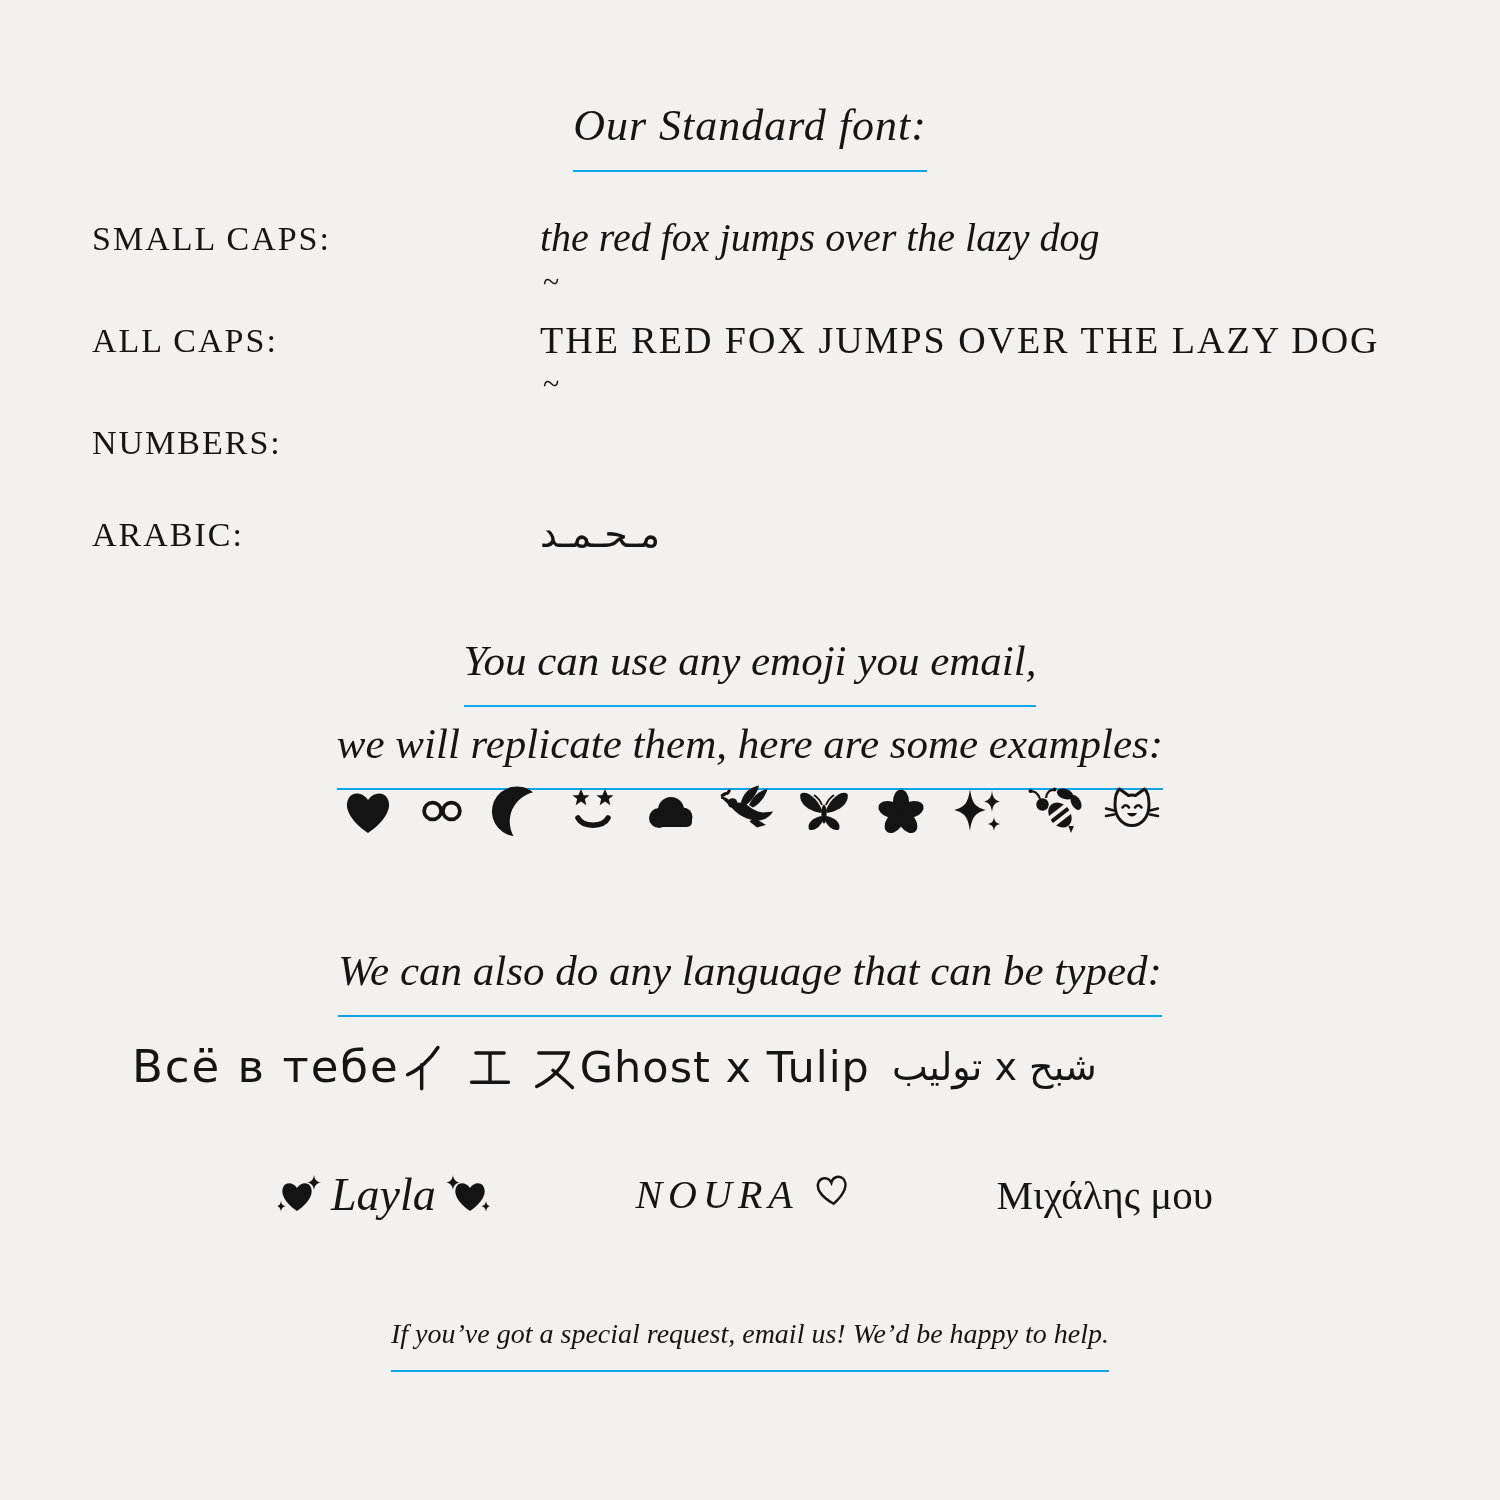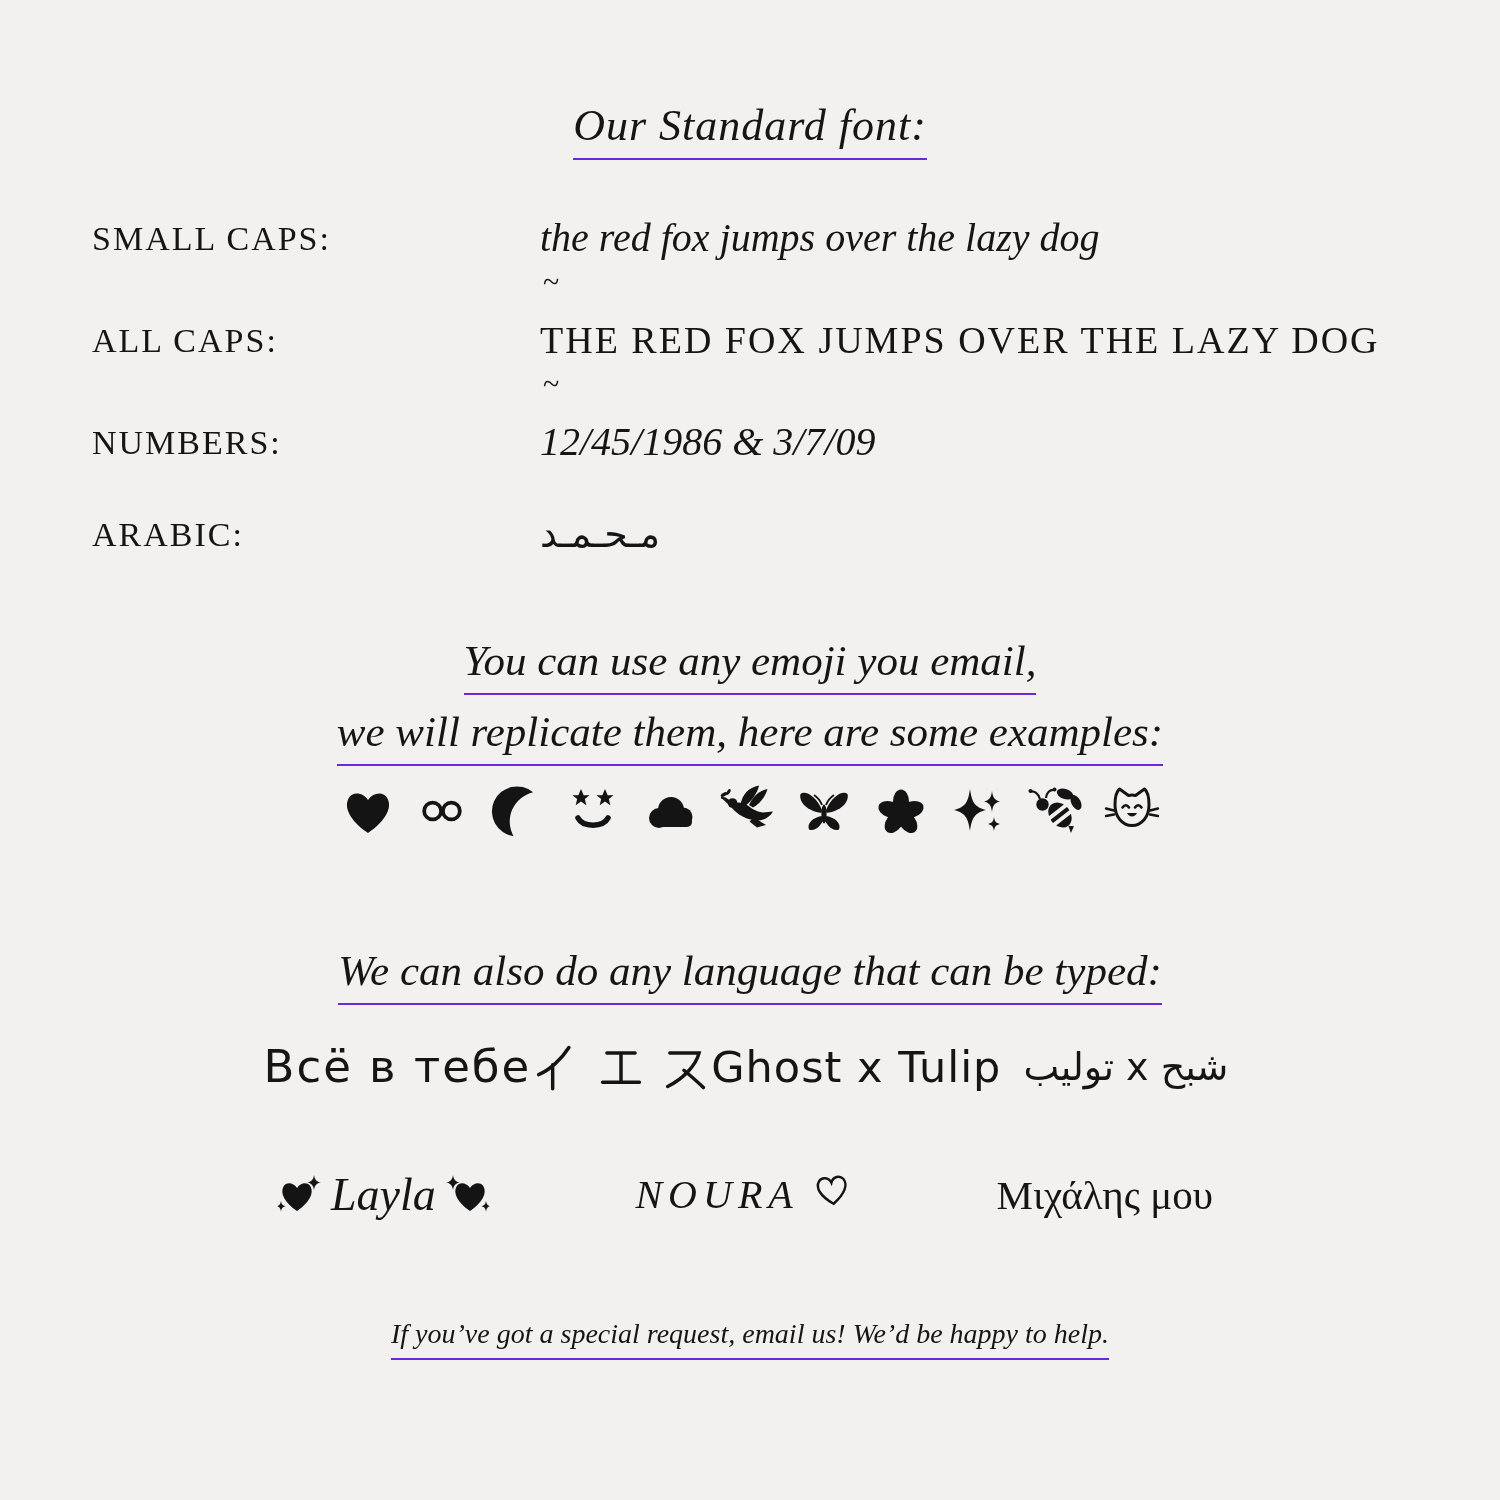--- a/index.html
+++ b/index.html
@@ -5,21 +5,21 @@
   html,body{margin:0;padding:0;}
   body{
     width:1500px;height:1500px;
     background:#F2F1F0;
     color:#151515;
     font-family:"Liberation Serif","DejaVu Serif",serif;
     overflow:hidden;
   }
   #canvas{position:relative;width:1500px;height:1500px;background:#F2F1F0;}
   .sec{position:absolute;left:0;width:100%;text-align:center;}
-  .und{border-bottom:2px solid #6d28d9;padding-bottom:8px;}
+  .und{border-bottom:2px solid #0ea5e9;padding-bottom:20px;}
 
   
   .title-wrap{top:100px;}
   .title{font-style:italic;font-size:44px;letter-spacing:1px;}
 
   
   .rows{position:absolute;top:208px;left:0;width:100%;}
   .frow{display:flex;align-items:flex-end;height:52px;}
   .frow .lbl{margin-left:92px;width:448px;font-size:34px;letter-spacing:2px;line-height:1.25;}
   .frow .val{font-size:40px;line-height:1.1;}
@@ -32,21 +32,21 @@
   
   .emoji-head{top:636px;}
   .emoji-head .line{display:inline-block;font-style:italic;font-size:43px;margin-bottom:12px;}
   .emoji-row{top:783px;display:flex;justify-content:center;align-items:center;gap:21px;}
   .emo{height:56px;width:auto;display:block;color:#141414;}
   .emo.small{height:50px;}
 
   
   .lang-head{top:946px;}
   .lang-head .line{display:inline-block;font-style:italic;font-size:43px;}
-  .lang-row1{position:absolute;top:1040px;left:0;right:0;display:flex;justify-content:center;align-items:center;padding:0 140px 0 132px;}
+  .lang-row1{position:absolute;top:1040px;left:0;right:0;display:flex;justify-content:flex-start;align-items:center;padding:0 140px 0 132px;}
   .lang-row2{position:absolute;top:1168px;left:0;right:4px;display:flex;justify-content:space-between;align-items:center;padding:0 283px 0 277px;}
   .ru{font-family:"DejaVu Sans","Liberation Sans",sans-serif;font-size:45px;letter-spacing:2px;}
   .jp{display:inline-flex;gap:12px;align-items:center;}
   .jp svg{height:52px;width:auto;color:#141414;}
   .latin-thin{font-family:"DejaVu Sans","Liberation Sans",sans-serif;font-size:43px;letter-spacing:1px;}
   .ar{font-family:"DejaVu Sans","Liberation Sans",sans-serif;font-size:38px;}
   .pair{display:inline-flex;gap:22px;align-items:center;}
   .deco-name{display:inline-flex;gap:10px;align-items:center;font-style:italic;font-size:46px;}
   .deco-name svg{height:44px;width:auto;color:#141414;}
   .mirror{transform:scaleX(-1);}
@@ -73,21 +73,20 @@
       <div class="val val-italic">the red fox jumps over the lazy dog</div>
     </div>
     <div class="tilde">~</div>
     <div class="frow">
       <div class="lbl">ALL CAPS:</div>
       <div class="val val-caps">THE RED FOX JUMPS OVER THE LAZY DOG</div>
     </div>
     <div class="tilde">~</div>
     <div class="frow">
       <div class="lbl">NUMBERS:</div>
-      <div class="val val-italic">12/45/1986 &amp; 3/7/09</div>
     </div>
     <div class="sp-gap"></div>
     <div class="frow">
       <div class="lbl">ARABIC:</div>
       <div class="val val-arabic" dir="rtl">مـحـمـد</div>
     </div>
   </div>
 
   <div class="sec emoji-head">
     <span class="line und">You can use any emoji you email, </span><br>

